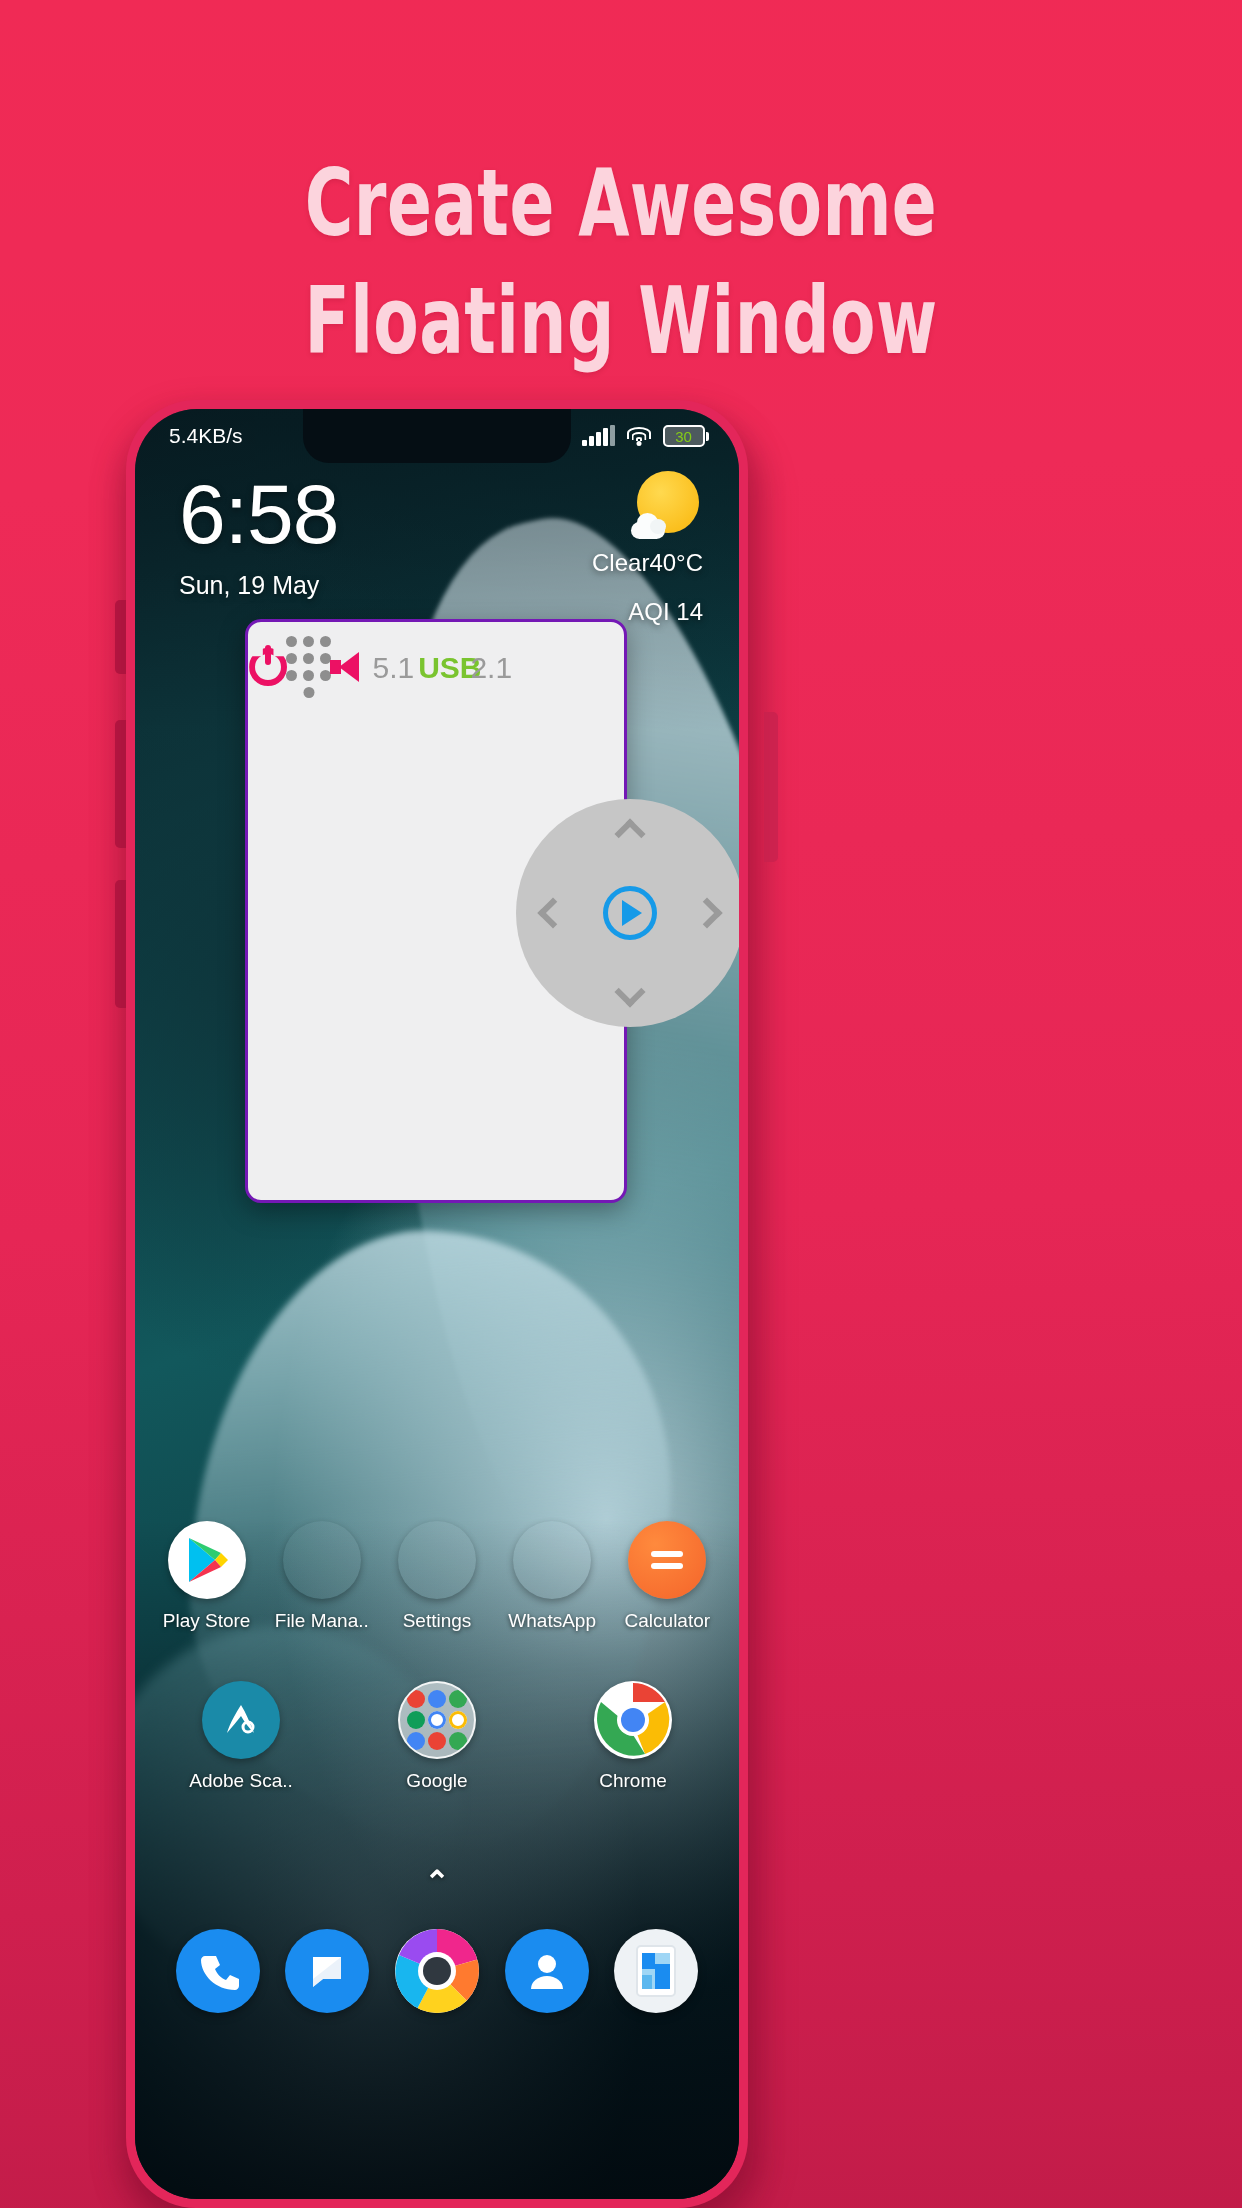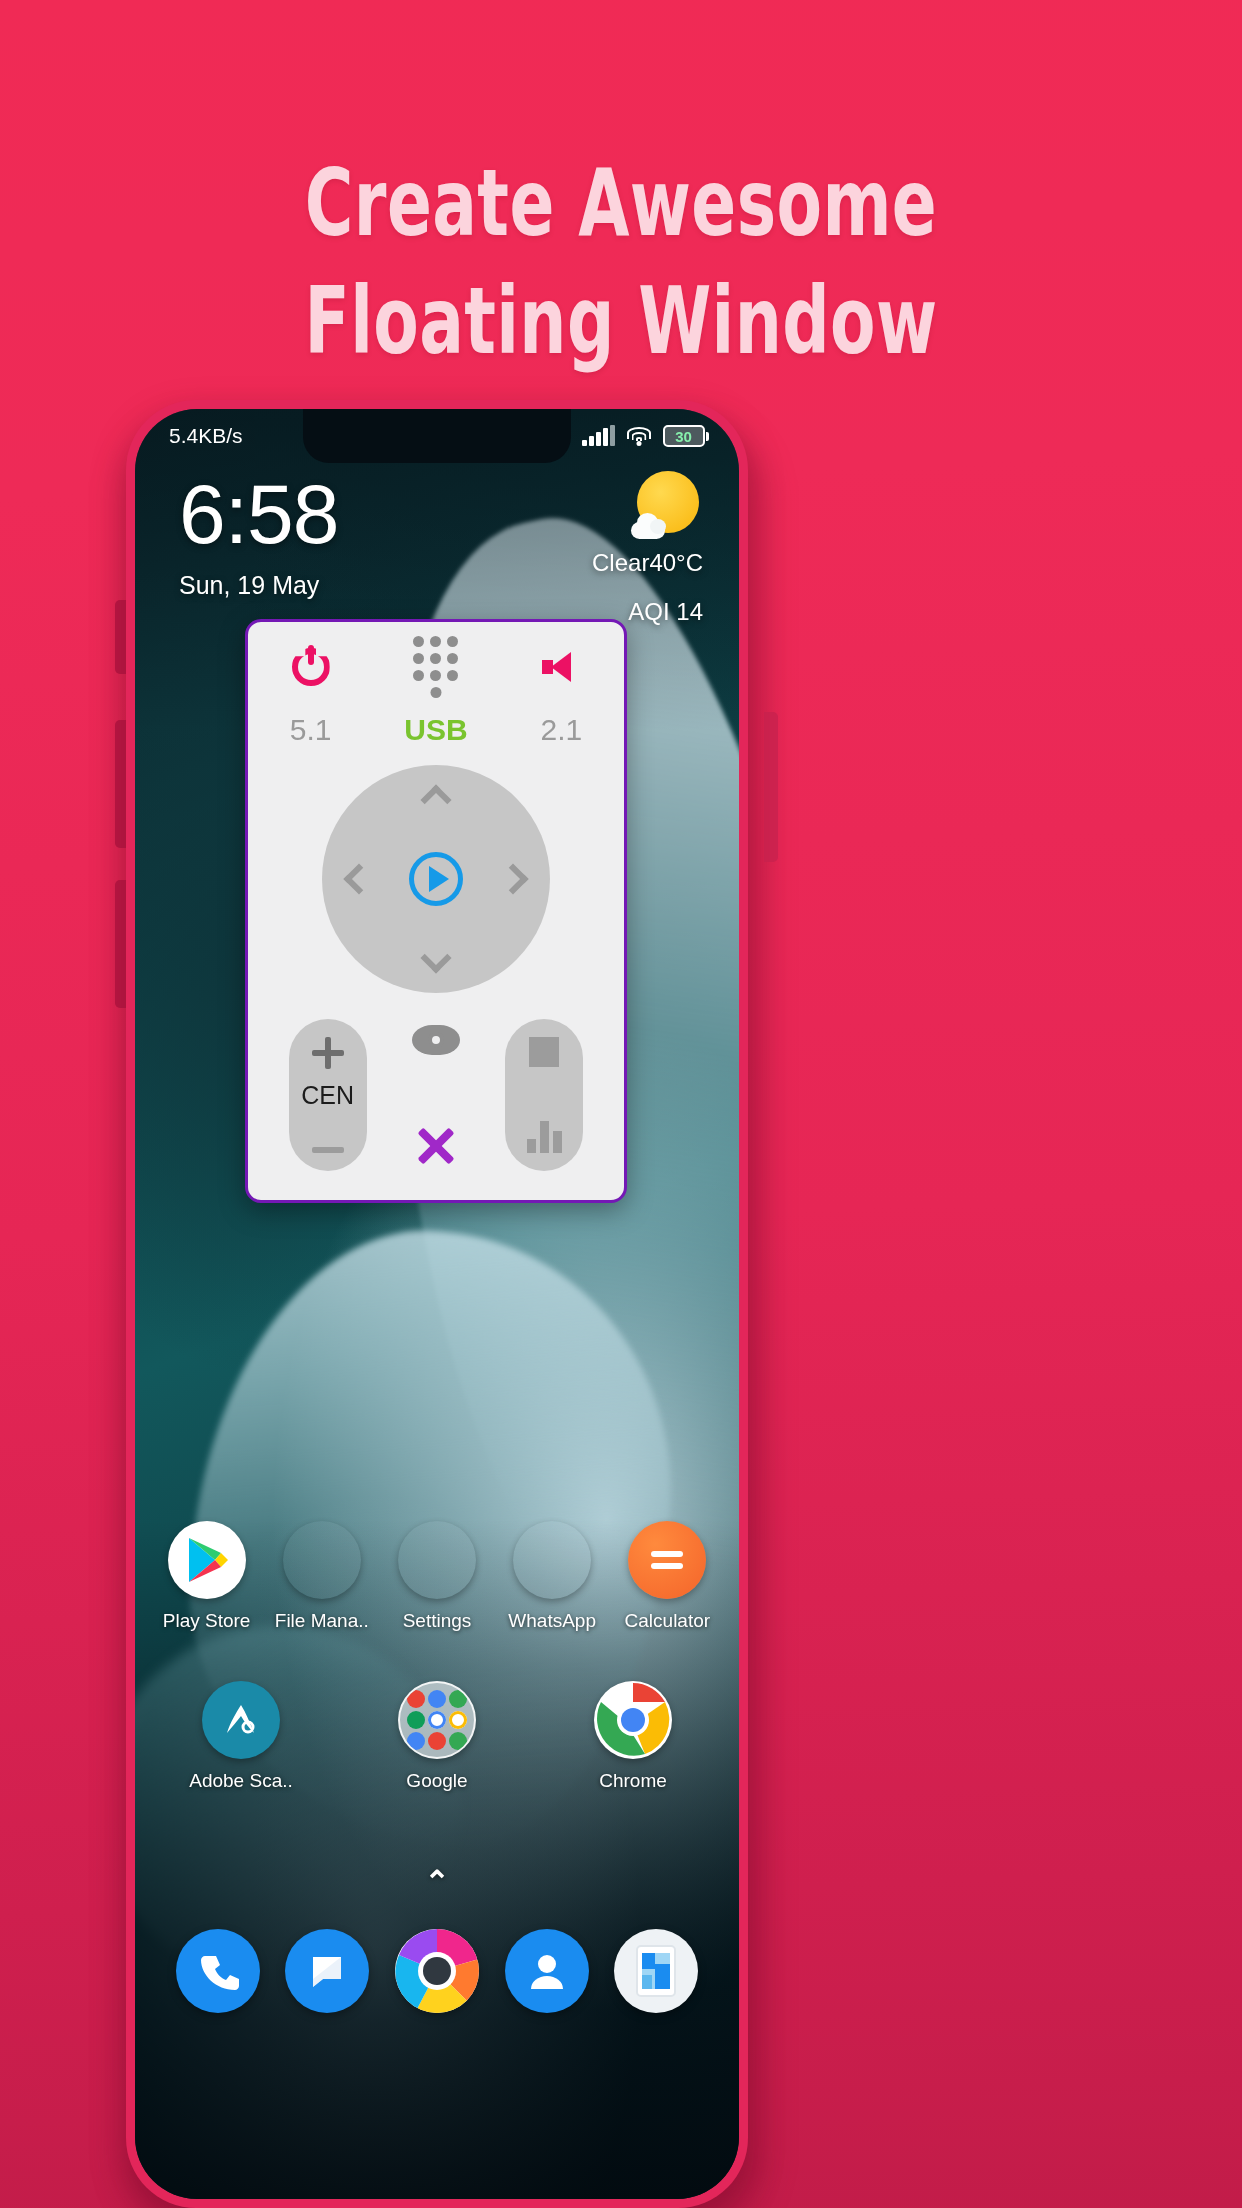--- a/index.html
+++ b/index.html
@@ -172,21 +172,21 @@
 
   .battery {
     display:flex; align-items:center;
   }
   .battery .shell {
     width: 42px; height: 22px;
     border: 2.4px solid #fff; border-radius: 5px;
     display:flex; align-items:center; justify-content:center;
     background: #4d5a5e;
   }
-  .battery .shell span { font-size: 15px; font-weight: 700; color:#86efac; line-height:1; }
+  .battery .shell span { font-size: 15px; font-weight: 400; color:#84cc16; line-height:1; }
   .battery .cap { width: 3px; height: 9px; background:#fff; border-radius: 0 2px 2px 0; margin-left:1.5px; }
 
   
   .clock-widget {
     position: absolute;
     left: 44px;
     top: 66px;
     color: #fff;
     z-index: 3;
   }
@@ -299,21 +299,21 @@
     left: 110px;
     top: 210px;
     width: 382px;
     height: 584px;
     background: #efeff0;
     border: 3px solid #7418b5;
     border-radius: 16px;
     z-index: 5;
     box-shadow: 0 8px 26px rgba(0,0,0,0.34);
     display: flex;
-    flex-direction: column;
+    flex-direction: row;
     padding: 14px 0 10px;
   }
 
   .fw-top-row {
     display: flex;
     justify-content: space-around;
     align-items: center;
     height: 62px;
   }
   .fw-top-row > div { width: 33%; display:flex; justify-content:center; align-items:center; }

